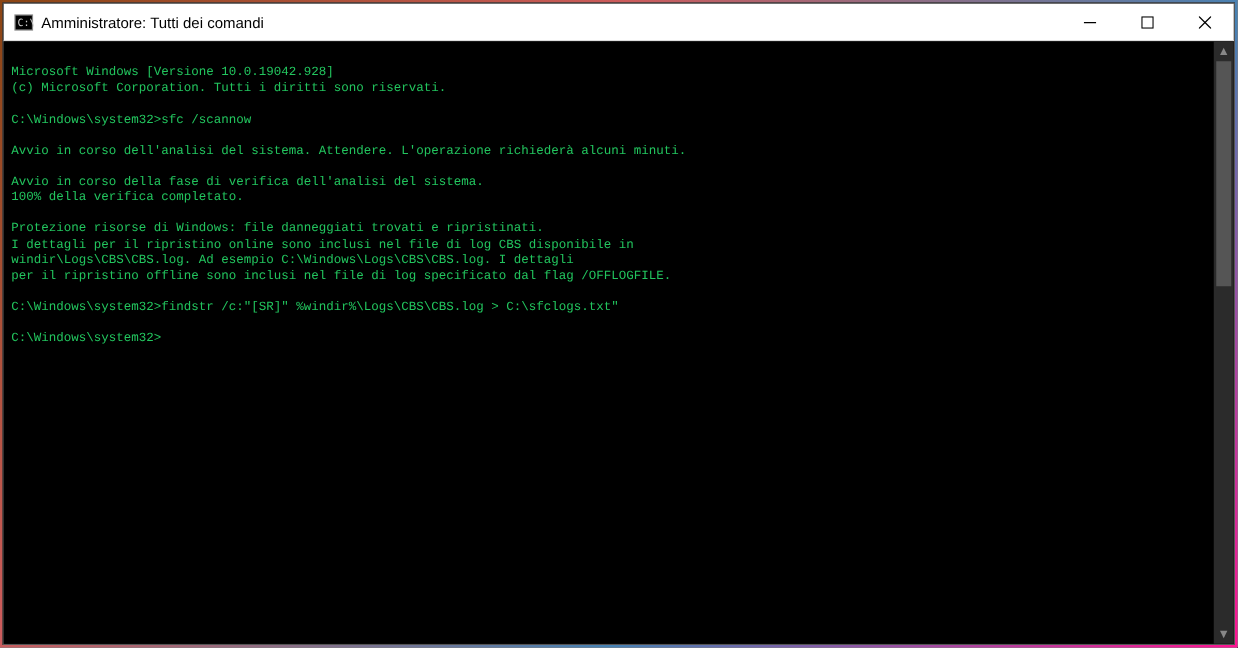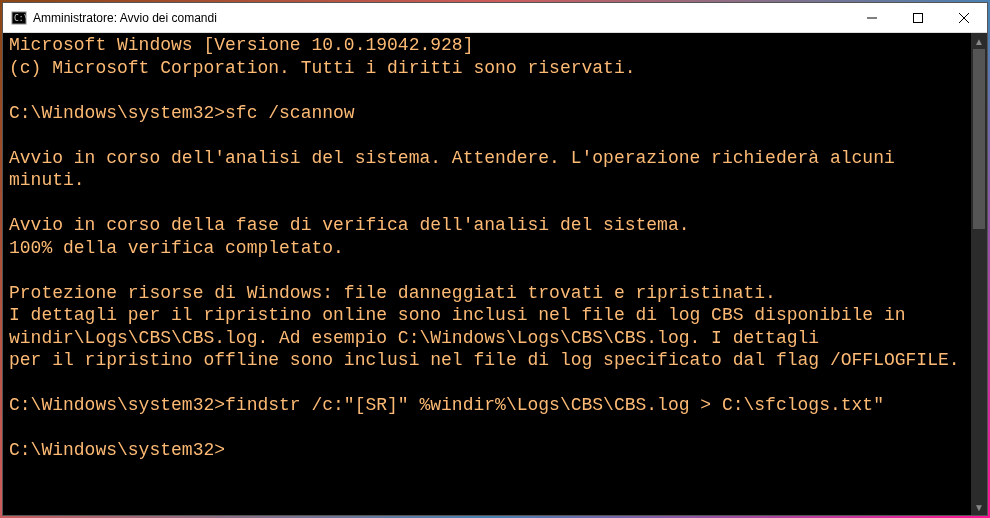--- a/index.html
+++ b/index.html
@@ -63,25 +63,25 @@
       cursor: pointer;
     }
     .terminal-area {
       flex: 1;
       display: flex;
       background: #000;
       position: relative;
     }
     .terminal-content {
       flex: 1;
-      padding: 1px 6px;
+      padding: 20px 6px;
       font-family: Consolas, 'Courier New', monospace;
-      font-size: 18px;
+      font-size: 10px;
       line-height: 1.25;
-      color: #fdba74;
+      color: #22c55e;
       white-space: pre-wrap;
       overflow-y: auto;
     }
     .scrollbar {
       width: 16px;
       background: #2b2b2b;
       position: relative;
     }
     .scroll-thumb {
       position: absolute;
@@ -110,21 +110,21 @@
 
 <div class="window">
   <div class="title-bar">
     <div class="title-left">
       <span class="title-icon">
         <svg width="16" height="16" viewBox="0 0 16 16">
           <rect x="1" y="2" width="14" height="12" fill="#000" stroke="#888" stroke-width="1"></rect>
           <text x="3" y="11" font-size="8" fill="#ccc" font-family="monospace">C:\</text>
         </svg>
       </span>
-      <span class="title-text">Amministratore: Avvio dei comandi</span>
+      <span class="title-text">Amministratore: Tutti dei comandi</span>
     </div>
     <div class="window-controls">
       <button class="win-btn">
         <svg width="10" height="10" viewBox="0 0 10 10">
           <line x1="0" y1="5" x2="10" y2="5" stroke="#000" stroke-width="1"></line>
         </svg>
       </button>
       <button class="win-btn">
         <svg width="10" height="10" viewBox="0 0 10 10">
           <rect x="0.5" y="0.5" width="9" height="9" fill="none" stroke="#000" stroke-width="1"></rect>

